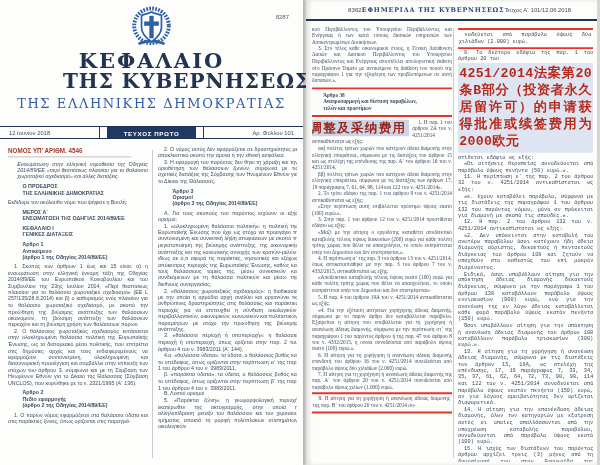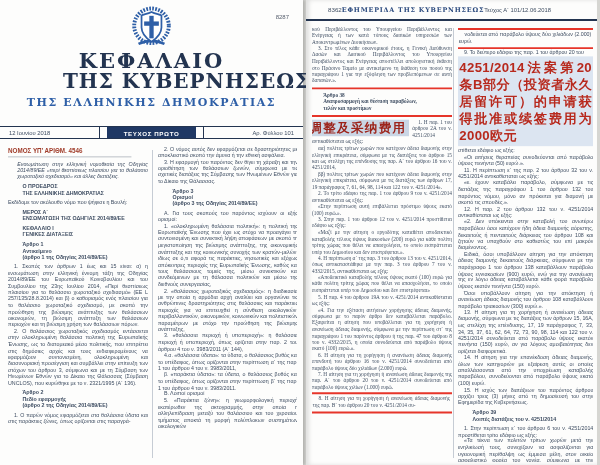--- a/index.html
+++ b/index.html
@@ -16,46 +16,46 @@
   
   .pageno-tr{position:absolute;top:14px;right:14px;font-size:6px;color:#5a6270;}
   .emblem{position:absolute;left:129px;top:5px;width:45px;height:45px;}
   .mh1{position:absolute;top:48px;left:0;width:100%;text-align:center;
        font-family:"DejaVu Serif","Liberation Serif",serif;font-weight:bold;
        font-size:21px;letter-spacing:2px;color:#233450;}
   .mh2{position:absolute;top:69px;left:0;width:100%;text-align:center;
        font-family:"DejaVu Serif","Liberation Serif",serif;font-weight:bold;
        font-size:20px;letter-spacing:1px;color:#233450;padding-left:35px;}
   .mh3{position:absolute;top:96px;left:0;width:100%;text-align:center;
-       font-family:"DejaVu Serif","Liberation Serif",serif;font-weight:bold;
-       font-size:11px;letter-spacing:1.6px;color:#2e5fa7;}
+       font-family:"DejaVu Serif","Liberation Serif",serif;font-weight:normal;
+       font-size:13px;letter-spacing:1.6px;color:#2e5fa7;}
   .datebar{position:absolute;top:126px;left:0;width:100%;height:13px;
        border-top:1.5px solid #233450;border-bottom:1.5px solid #233450;
        display:flex;box-sizing:border-box;color:#3d4c61;}
   .db-date{width:100px;font-size:5.8px;padding:3px 0 0 9px;border-right:1px solid #233450;box-sizing:border-box;}
   .db-issue-wrap{width:104px;border-right:1px solid #233450;position:relative;box-sizing:border-box;}
   .db-issue{position:absolute;left:7px;right:7px;top:0;bottom:0;background:#1f3864;color:#fff;
        font-weight:bold;font-size:6.2px;text-align:center;padding-top:3px;letter-spacing:.6px;}
   .db-sheet{flex:1;font-size:5.8px;text-align:right;padding:3px 9px 0 0;}
 
   
-  .pr-head{position:absolute;top:6px;left:5px;right:6px;display:flex;justify-content:flex-start;align-items:baseline;color:#3d4c61;padding-left:17px;}
+  .pr-head{position:absolute;top:6px;left:5px;right:6px;display:flex;justify-content:center;align-items:baseline;color:#3d4c61;padding-left:17px;}
   .pr-pageno{font-size:6.2px;}
   .pr-title{font-size:6.4px;font-weight:bold;color:#2b4a7e;letter-spacing:.8px;
        font-family:"DejaVu Serif","Liberation Serif",serif;}
   .pr-issue{font-size:5.8px;}
   .pr-rule{position:absolute;top:19px;left:0;width:100%;height:1.5px;background:#233450;}
 
   
   .col{position:absolute;overflow:hidden;}
   .pl-c1{left:8px;top:146px;width:140px;height:316px;}
   .pl-c2{left:158px;top:146px;width:139px;height:316px;}
   .pl-rule{position:absolute;left:152px;top:150px;width:1px;height:308px;background:#c6ccd4;}
   .pr-c1{left:6px;top:26px;width:140px;height:436px;font-family:Liberation Serif, serif;}
-  .pr-c2{left:152px;top:26px;width:135px;height:436px;}
+  .pr-c2{left:152px;top:26px;width:135px;height:436px;font-family:Liberation Mono, monospace;}
   .pr-colrule{position:absolute;left:147px;top:28px;width:1px;height:430px;background:#c6ccd4;}
 
   .colInner{transform:scale(0.66);transform-origin:0 0;width:212px;
        font-size:8px;line-height:9.8px;color:#3d4c61;}
   .pr-c2 .colInner{width:205px;}
 
   
   .b-p{text-align:justify;text-indent:9px;}
   .b-pn{text-align:justify;}
   .b-pi{text-align:justify;font-style:italic;padding-left:14px;margin:4px 0;}

